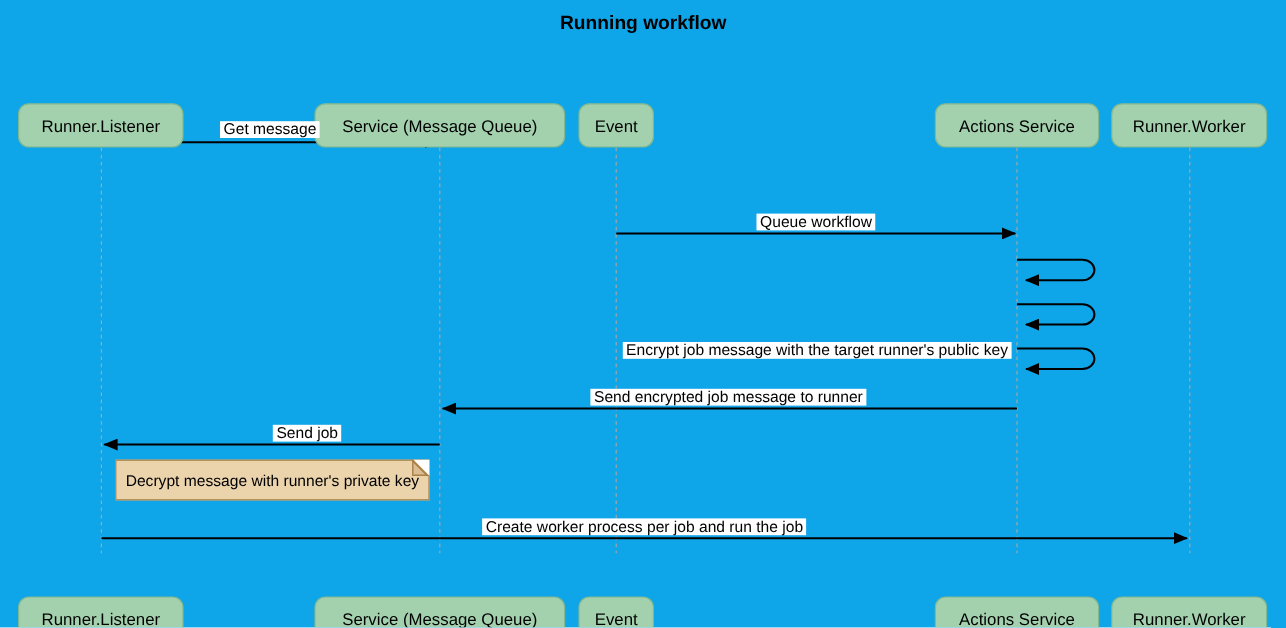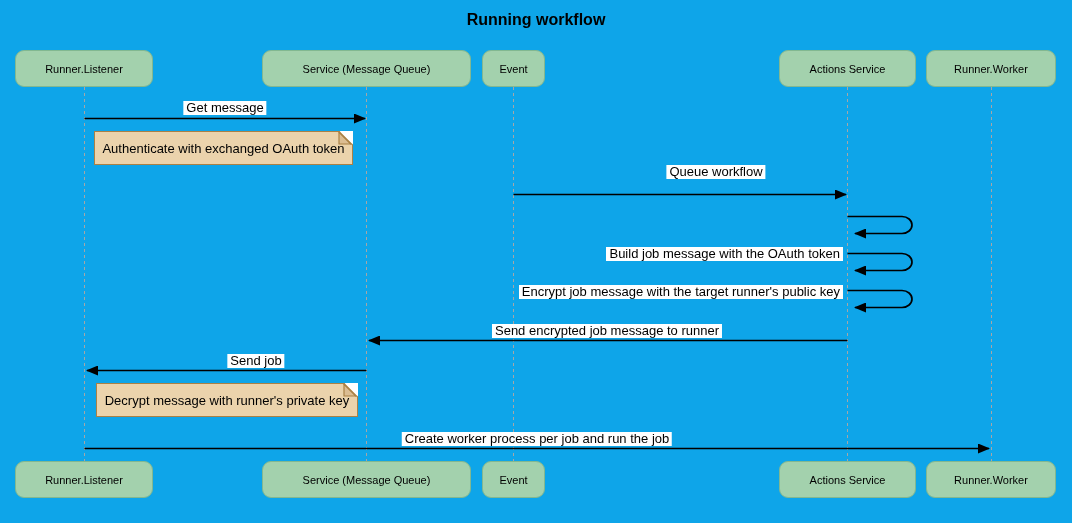--- a/index.html
+++ b/index.html
@@ -3,21 +3,21 @@
 <meta charset="utf-8">
 <style>
   html,body{margin:0;padding:0;background:#ffffff;}
   body{font-family:"Liberation Sans", sans-serif;color:#000;}
   .diagram{position:relative;width:1072px;height:523px;background:#0ea5e9;overflow:hidden;}
   .title{position:absolute;left:0;top:11px;width:1072px;text-align:center;
          font-size:16px;font-weight:bold;color:#000;}
   .layer{position:absolute;left:0;top:0;width:1072px;height:523px;}
   .actor{position:absolute;height:37px;background:#a3d1ad;border:1.3px solid #82b890;
          border-radius:9px;box-sizing:border-box;display:flex;align-items:center;
-         justify-content:center;font-size:11px;white-space:nowrap;}
+         justify-content:center;font-size:14px;white-space:nowrap;margin-top:36px;}
   .msg-label{position:absolute;font-size:13px;white-space:nowrap;background:#ffffff;
              padding:0 3px;line-height:14px;}
   .msg-center{transform:translateX(-50%);}
   .msg-right{text-align:right;}
   .note{position:absolute;background:#ebd3ac;border:1.4px solid #aa8146;box-sizing:border-box;
         display:flex;align-items:center;justify-content:center;font-size:13px;white-space:nowrap;}
   .note-fold{position:absolute;top:-1.4px;right:-1.4px;width:15px;height:15px;}
 </style>
 </head>
 <body>
@@ -79,35 +79,26 @@
       <span>Event</span>
     </div>
   <div class="actor" style="left:779px;top:461px;width:137px;">
       <span>Actions Service</span>
     </div>
   <div class="actor" style="left:926px;top:461px;width:130px;">
       <span>Runner.Worker</span>
     </div>
 
   <div class="msg-label msg-center" style="left:225px;top:101px;">Get message</div>
-  <div class="msg-label msg-center" style="left:680px;top:165px;margin-left:36px;">Queue workflow</div>
-  <div class="msg-label msg-right" style="right:229px;top:247px;">Build job message with the OAuth token</div>
+  <div class="msg-label msg-center" style="left:680px;top:178px;">Queue workflow</div>
   <div class="msg-label msg-right" style="right:229px;top:285px;">Encrypt job message with the target runner's public key</div>
   <div class="msg-label msg-center" style="left:607px;top:324px;">Send encrypted job message to runner</div>
   <div class="msg-label msg-center" style="left:225px;top:354px;margin-left:31px;">Send job</div>
   <div class="msg-label msg-center" style="left:537px;top:432px;">Create worker process per job and run the job</div>
 
-  <div class="note" style="left:94px;top:131px;width:259px;height:34px;">
-    <span>Authenticate with exchanged OAuth token</span>
-    <svg class="note-fold" width="15" height="15" viewBox="0 0 15 15">
-      <polygon points="1.5,0 15,0 15,13.5" fill="#ffffff"></polygon>
-      <polygon points="0,0 12,12 0,12" fill="#dcbd92" stroke="#aa8146" stroke-width="1.2" transform="translate(1,1)"></polygon>
-      <line x1="0.5" y1="0.5" x2="13.5" y2="13.5" stroke="#aa8146" stroke-width="1.4"></line>
-    </svg>
-  </div>
   <div class="note" style="left:96px;top:383px;width:262px;height:34px;">
     <span>Decrypt message with runner's private key</span>
     <svg class="note-fold" width="15" height="15" viewBox="0 0 15 15">
       <polygon points="1.5,0 15,0 15,13.5" fill="#ffffff"></polygon>
       <polygon points="0,0 12,12 0,12" fill="#dcbd92" stroke="#aa8146" stroke-width="1.2" transform="translate(1,1)"></polygon>
       <line x1="0.5" y1="0.5" x2="13.5" y2="13.5" stroke="#aa8146" stroke-width="1.4"></line>
     </svg>
   </div>
 
 </div>

